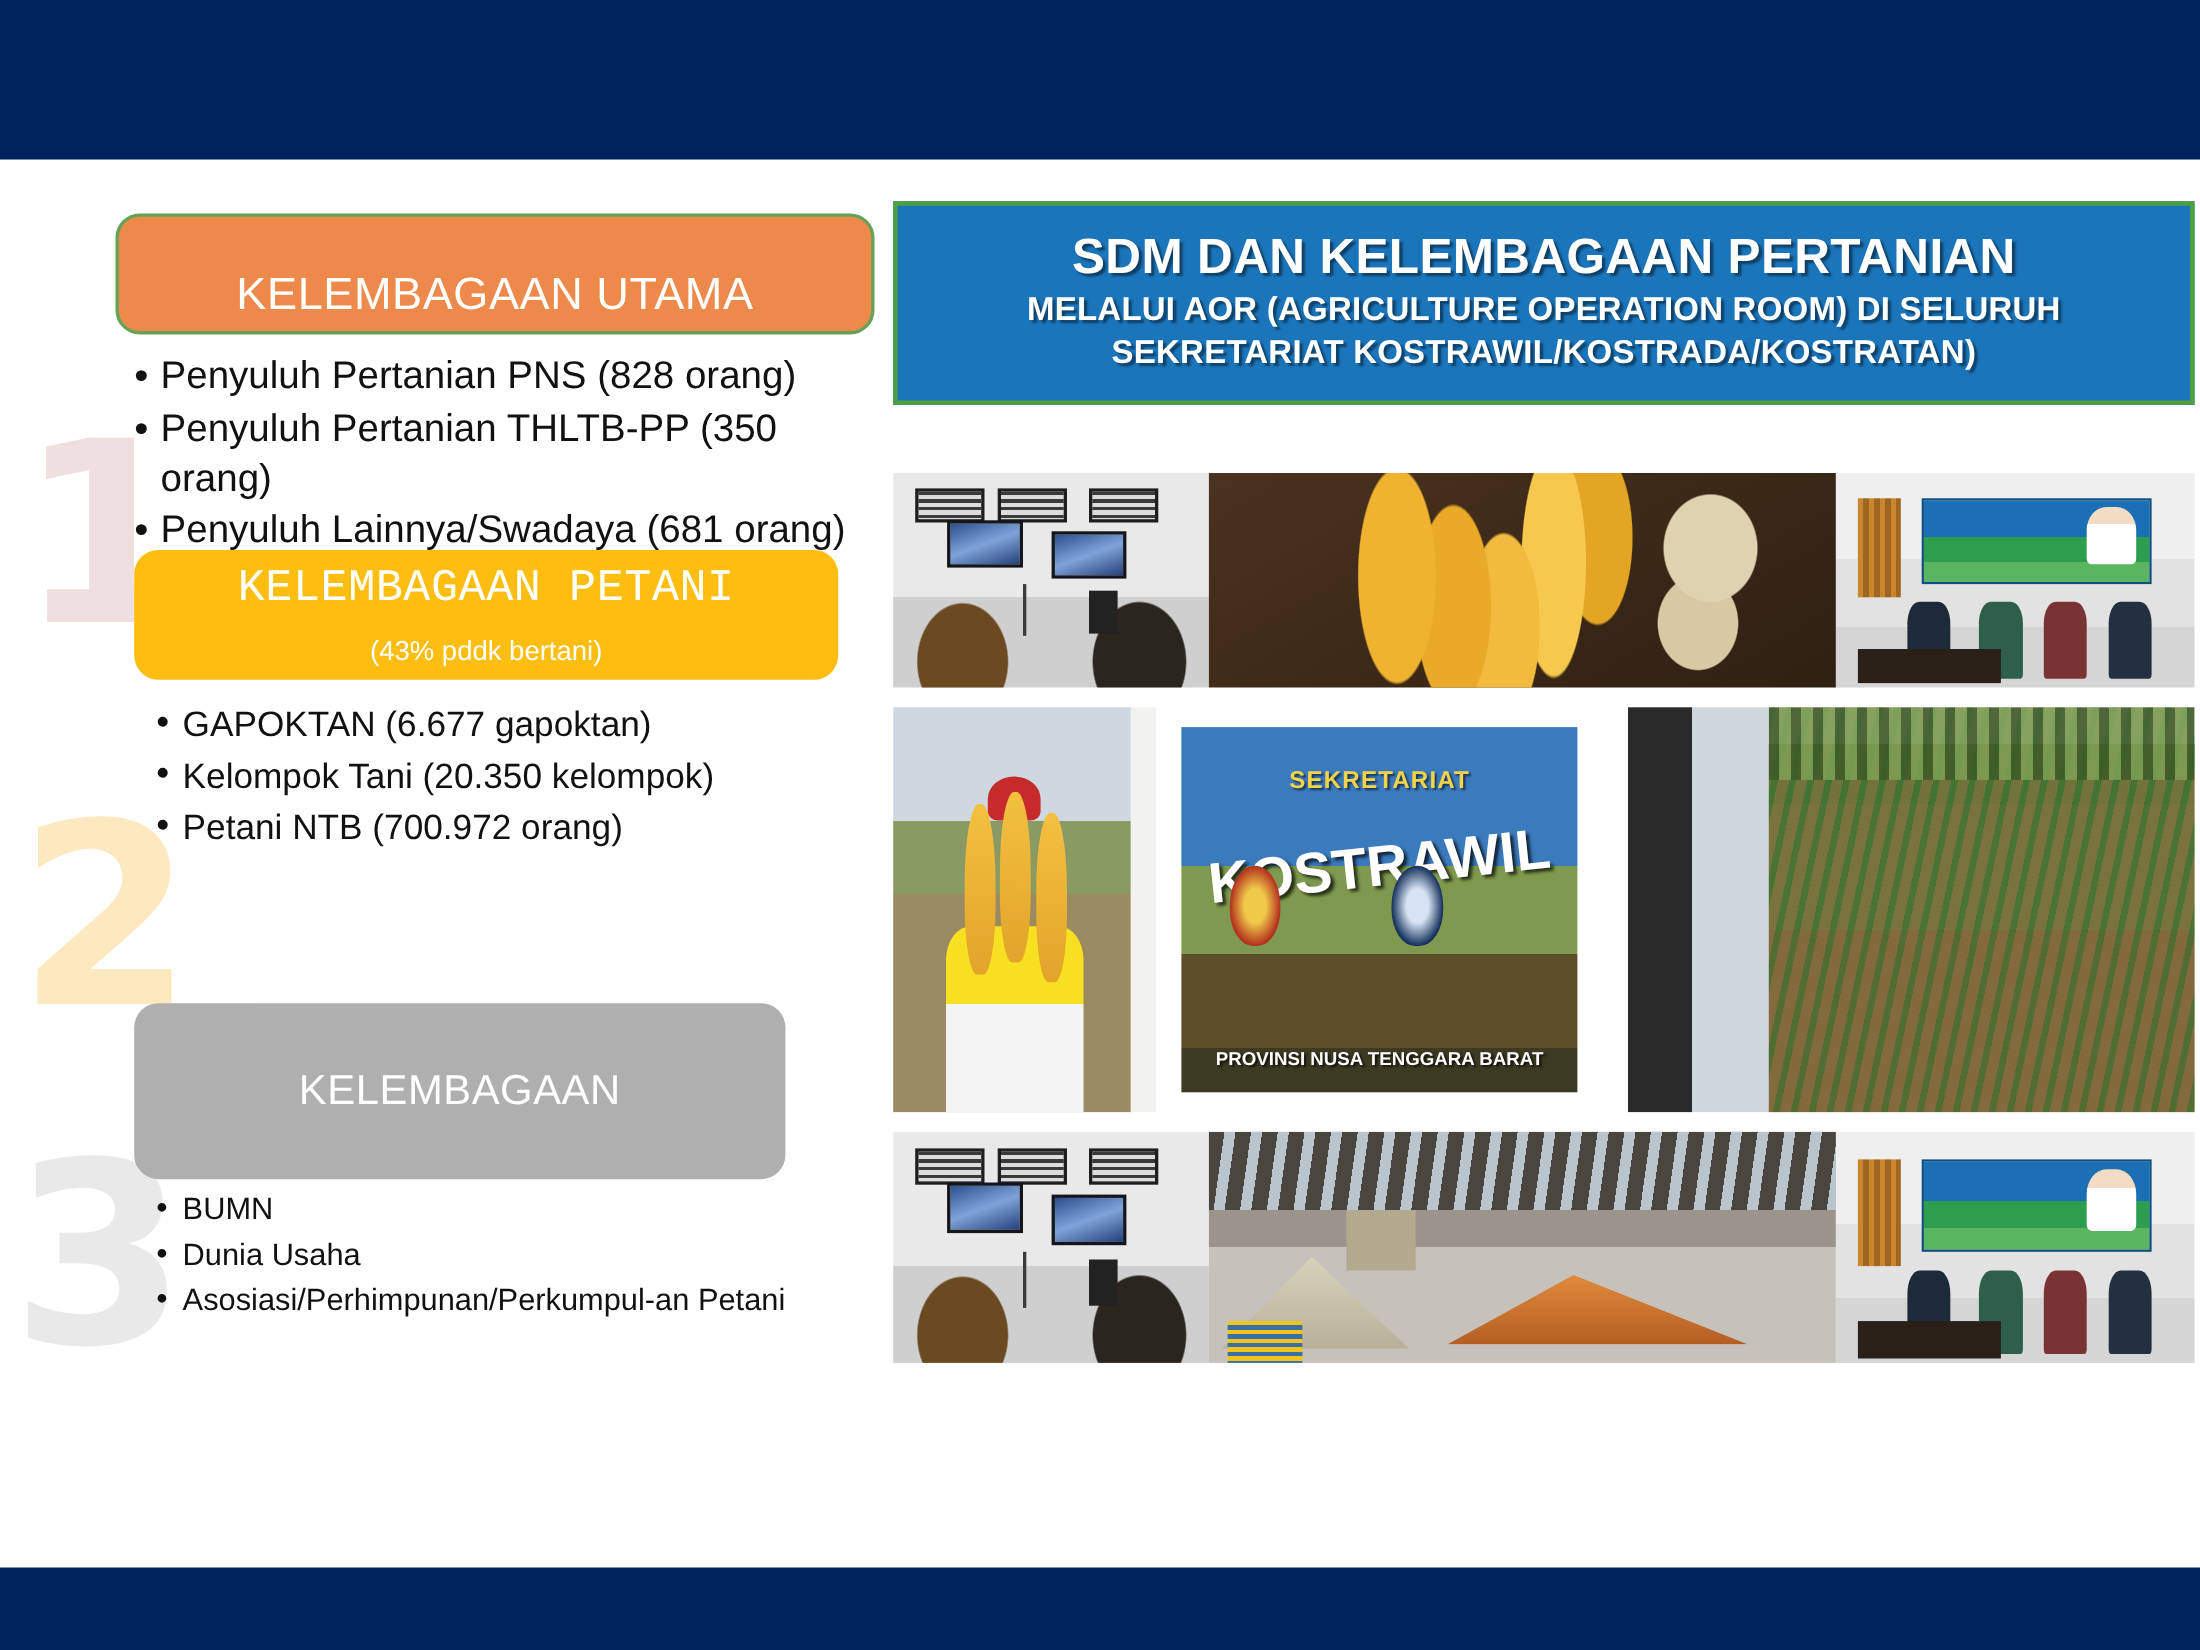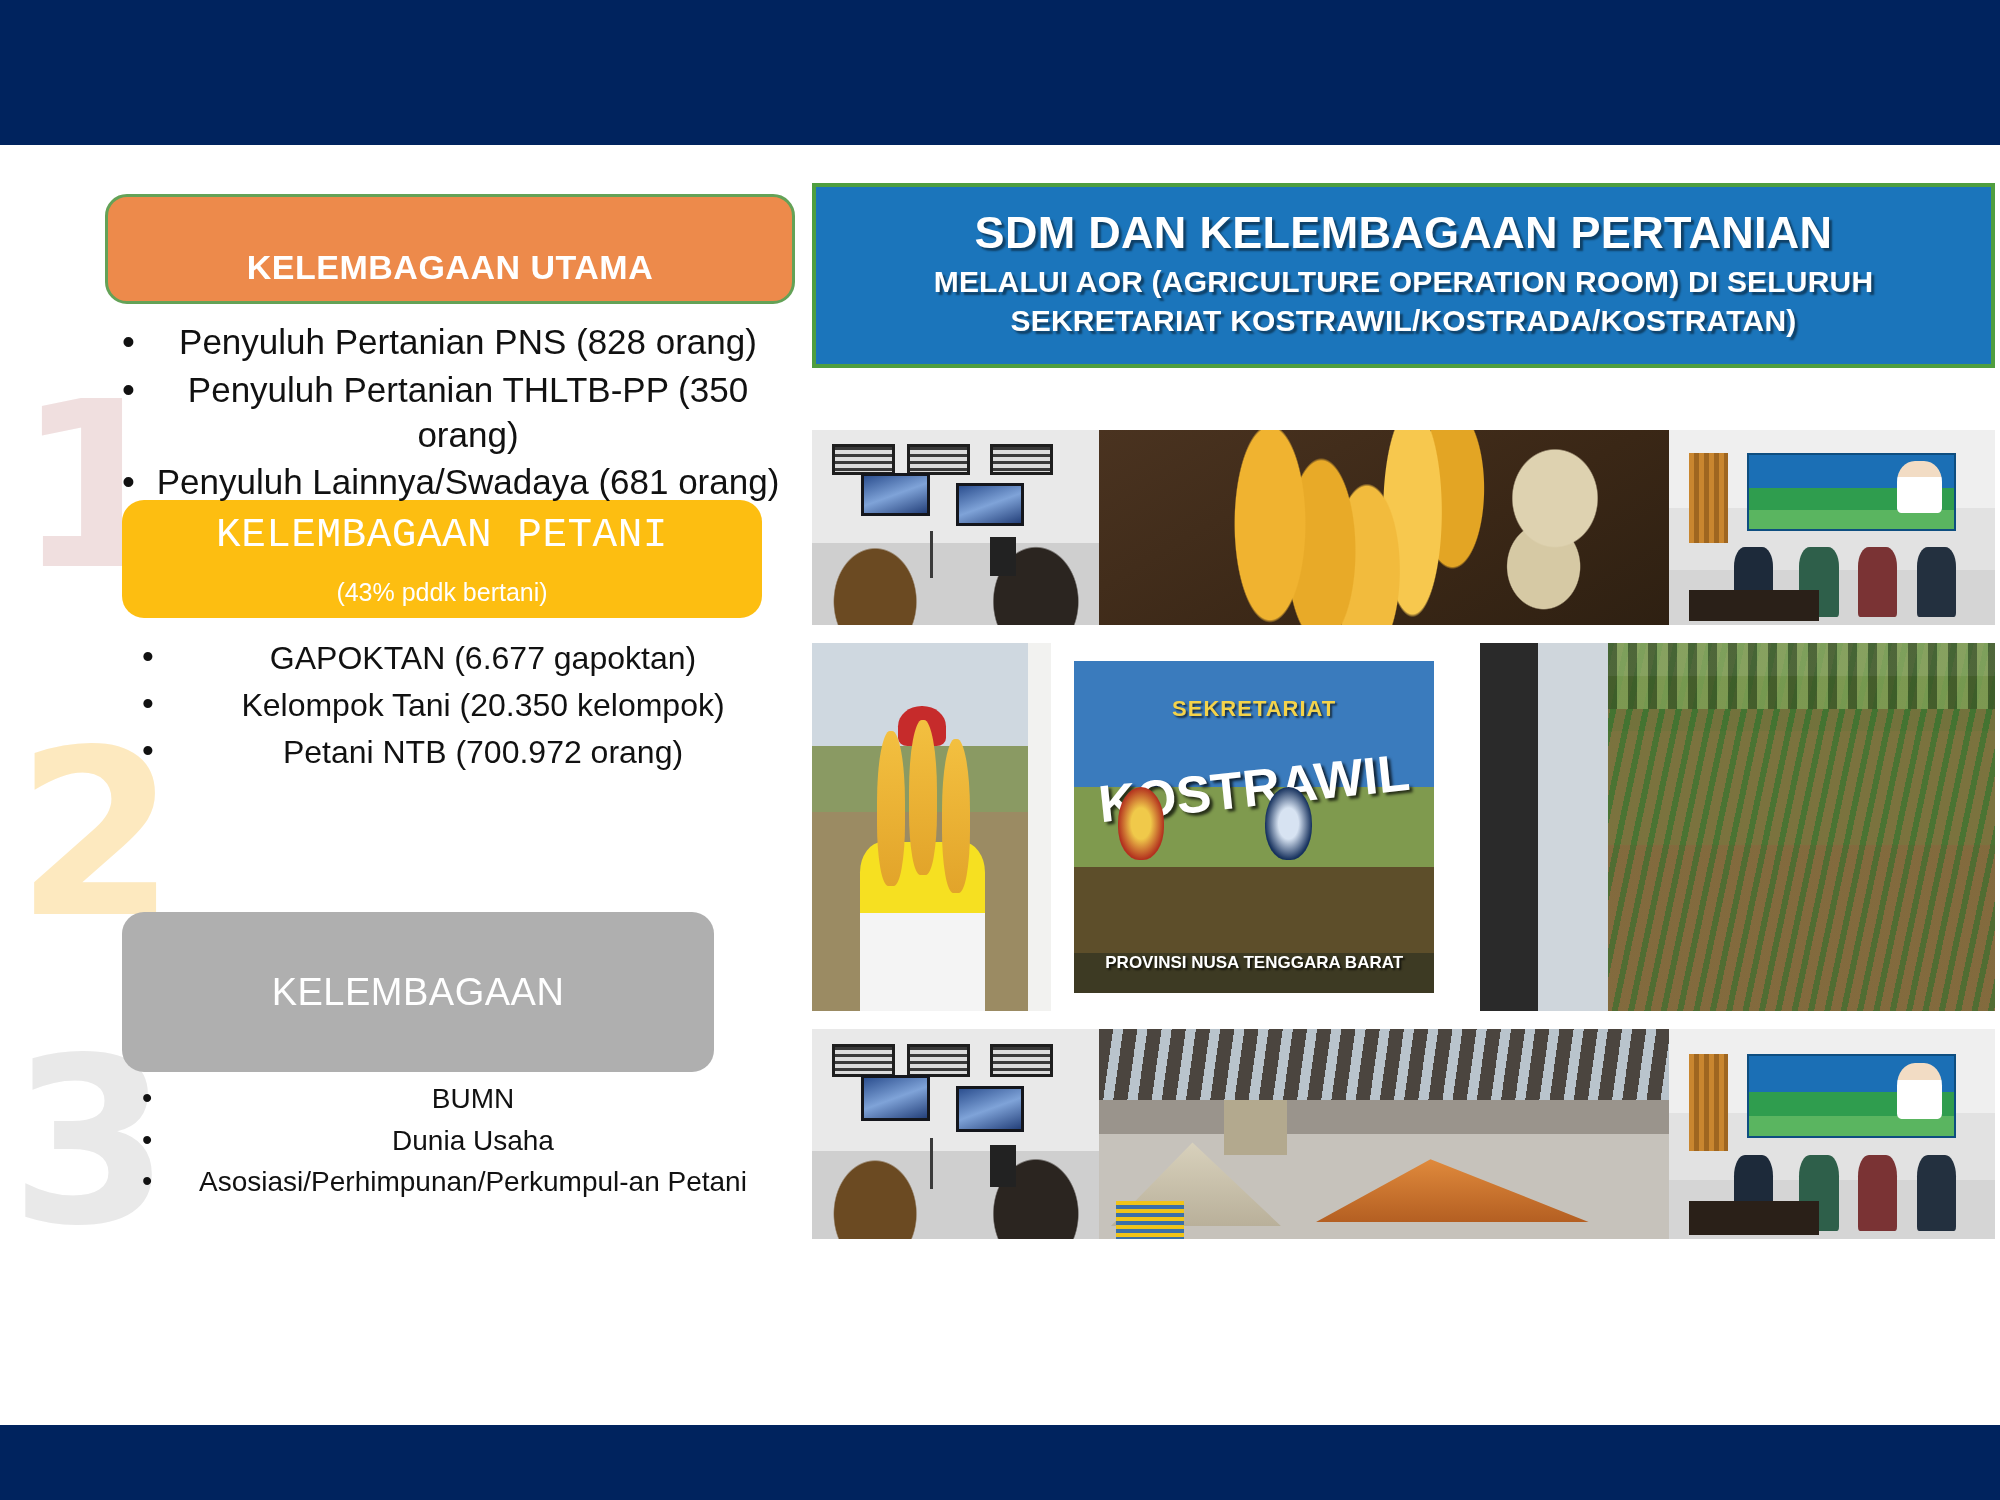--- a/index.html
+++ b/index.html
@@ -43,21 +43,21 @@
     display: flex; flex-direction: column;
     align-items: center; justify-content: center;
     color: #ffffff;
     text-align: center;
   }
   .cap-main {
     left: 105px; top: 44px; width: 690px; height: 110px;
     background: #ed8a4b;
     border: 3px solid #64a257;
   }
-  .cap-main .cap-title { font-size: 34px; font-weight: 700; letter-spacing: 0.5px; margin-top: 36px; }
+  .cap-main .cap-title { font-size: 41px; font-weight: 400; letter-spacing: 0.5px; margin-top: 36px; }
 
   .cap-petani {
     left: 122px; top: 350px; width: 640px; height: 118px;
     background: #fdbe11;
   }
   .cap-petani .cap-title { font-size: 41px; font-weight: 400; letter-spacing: 0.5px; font-family: Liberation Mono, monospace; }
   .cap-petani .cap-sub { font-size: 25px; font-weight: 400; margin-top: 20px; }
 
   .cap-penunjang {
     left: 122px; top: 762px; width: 592px; height: 160px;
@@ -68,21 +68,20 @@
 
   .blist {
     position: absolute; z-index: 3;
     list-style: none;
     color: #111111;
   }
   .blist li {
     position: relative;
     padding-left: 26px;
     margin-bottom: 3px;
-    text-align: center;
   }
   .blist li::before {
     content: "\2022";
     position: absolute; left: 2px; top: -2px;
     font-size: 1.05em;
     line-height: inherit;
   }
   .blist-1 {
     left: 120px; top: 170px; width: 670px;
     font-size: 35px; line-height: 1.28;

